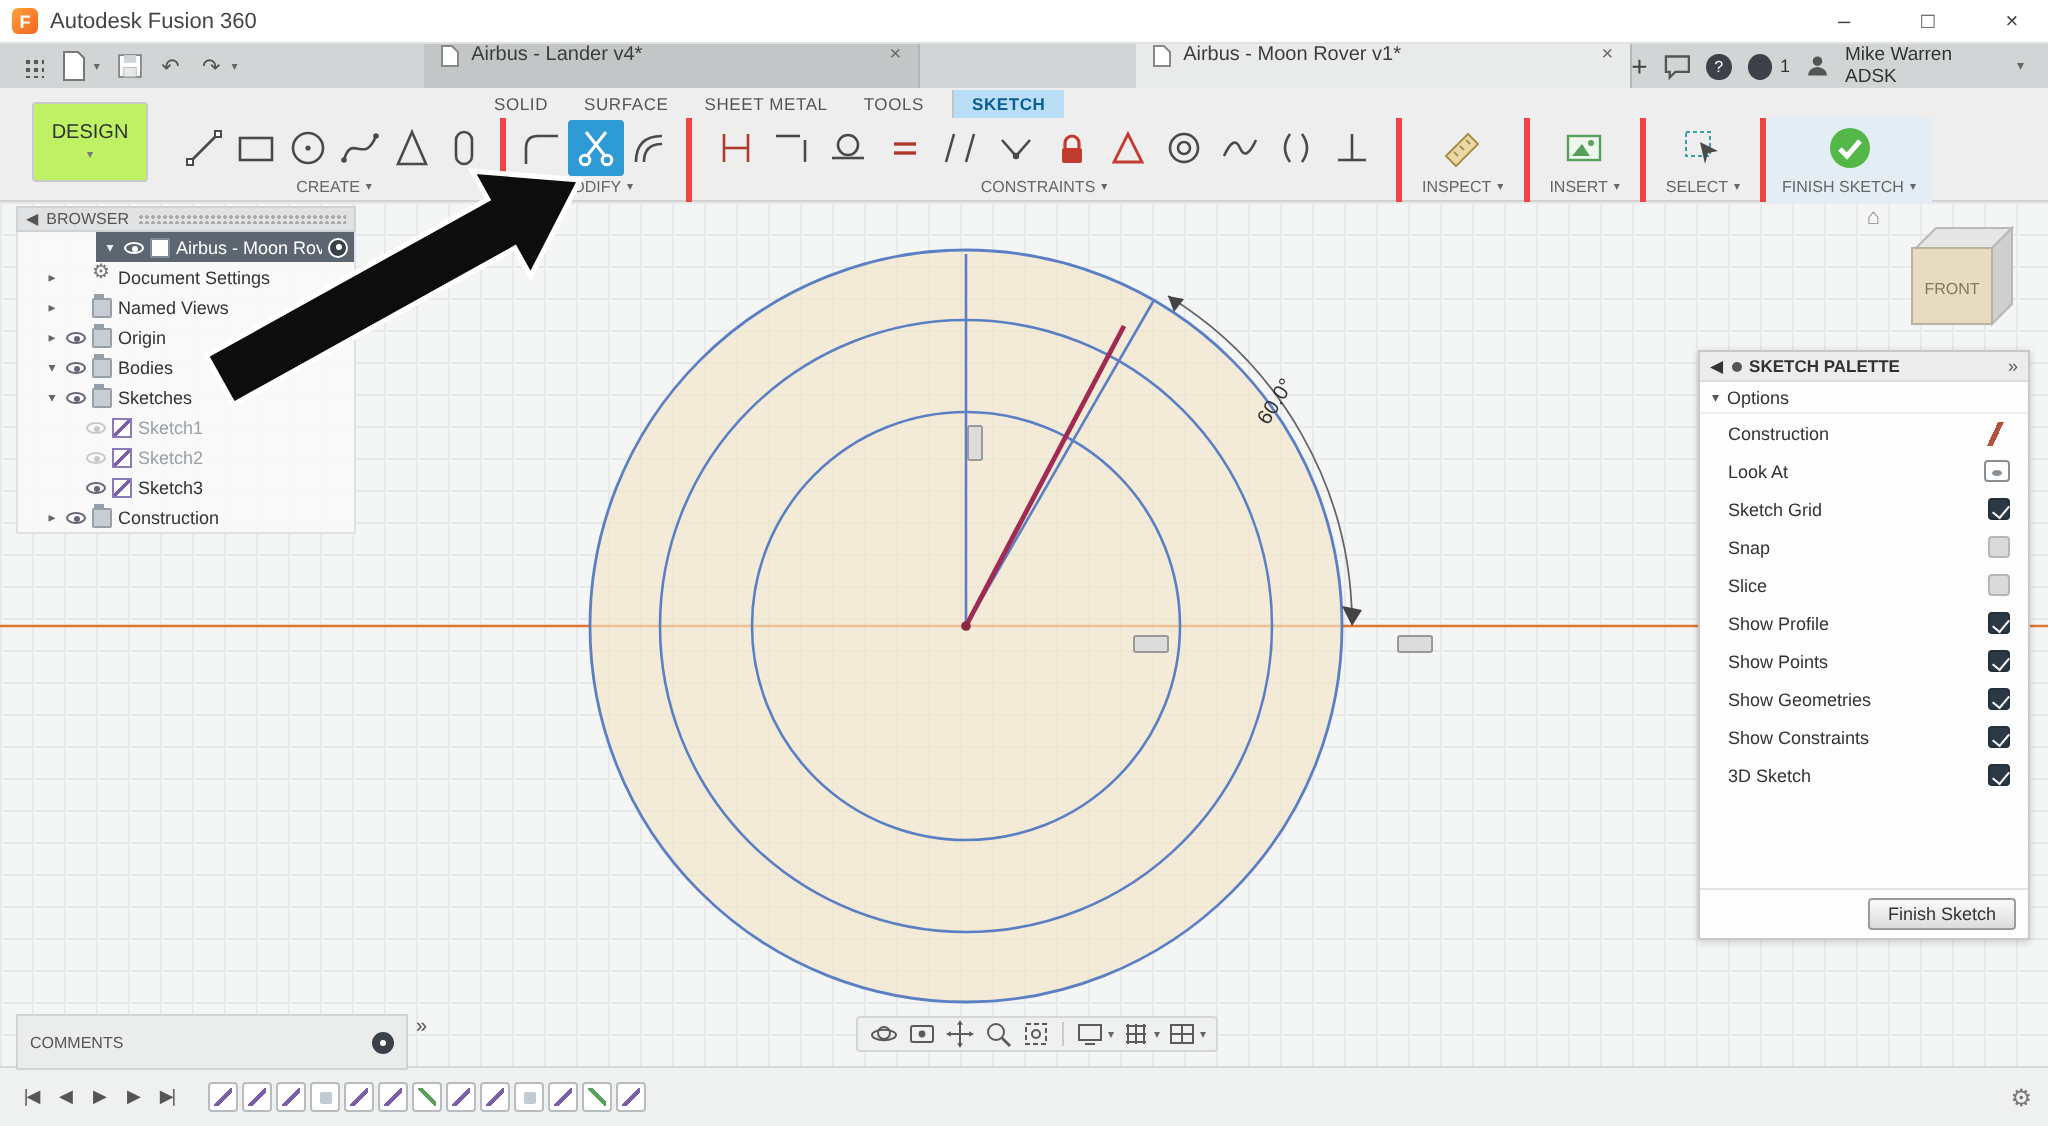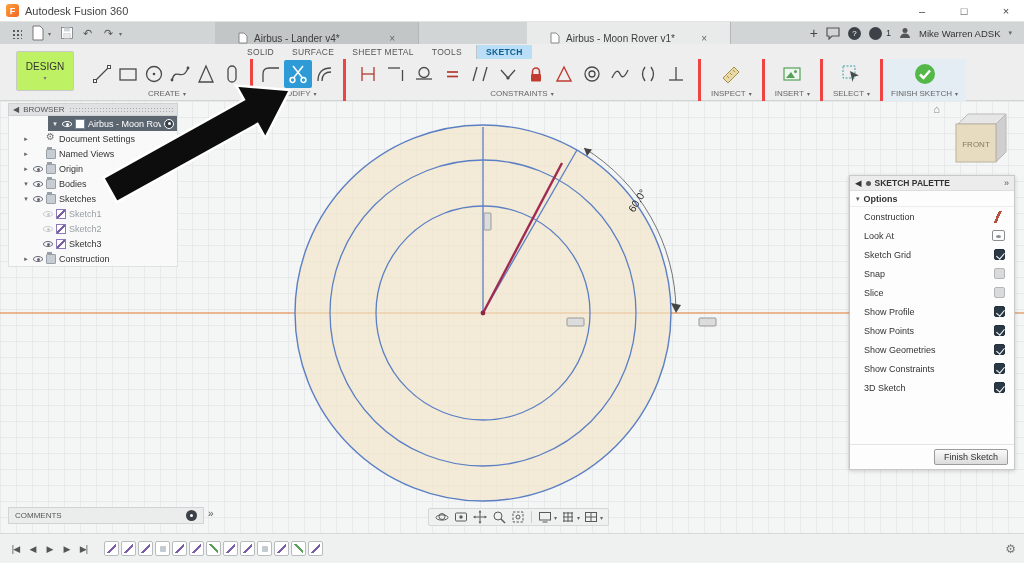--- a/index.html
+++ b/index.html
@@ -19,21 +19,21 @@
   .tb-spacer { flex:1; }
   .wctl { width:36px; height:21px; display:flex; align-items:center; justify-content:center; font-size:11px; color:#444; }
   
   .tabbar { position:absolute; top:22px; left:0; right:0; height:22px; background:#d2d5d6;
     display:flex; align-items:center; padding:0 6px; z-index:29; }
   .qicon { width:21px; height:18px; display:flex; align-items:center; justify-content:center; color:#555; font-size:11px; }
   .grid-dots { width:11px; height:11px;
     background-image:radial-gradient(#5a5a5a 1.1px, transparent 1.3px); background-size:4px 4px; background-position:1px 1px; }
   .qdd { font-size:6px; color:#666; width:8px; }
   .doc-tabs { display:flex; align-items:center; height:22px; }
-  .doc-tab { height:22px; width:204px; display:flex; align-items:flex-end; gap:6px; padding:0 23px;
+  .doc-tab { height:22px; width:248px; display:flex; align-items:flex-start; gap:6px; padding:0 8px;
     background:#c2c6c7; border-right:1px solid #b3b7b8; font-size:10px; color:#3d3d3d; }
   .doc-tab:nth-child(1){ margin-left:88px; }
   .doc-tab:nth-child(2){ margin-left:108px; }
   .doc-tab.active { background:#e9ebeb; }
   .doc-tab .tab-close { margin-left:auto; color:#666; font-size:10px; }
   .tab-right { margin-left:auto; display:flex; align-items:center; gap:8px; padding-right:6px; color:#444; }
   .add-tab { font-size:14px; line-height:1; color:#444; }
   .circle-ico { width:13px; height:13px; border-radius:50%; background:#3c4247; color:#fff;
     font-size:8px; display:flex; align-items:center; justify-content:center; }
   .notif-count { font-size:9px; color:#333; margin-left:-4px; }
@@ -102,37 +102,37 @@
   .activate.show { display:block; }
   .activate::after { content:""; position:absolute; inset:2.5px; background:#fff; border-radius:50%; }
   
   .palette { position:absolute; left:849px; top:175px; width:166px; height:295px; background:#fdfdfd;
     border:1px solid #c9c9c9; box-shadow:0 1px 4px rgba(0,0,0,.18); z-index:9; display:flex; flex-direction:column; }
   .palette-header { height:15px; background:#ececec; border-bottom:1px solid #ddd; display:flex; align-items:center;
     gap:4px; padding:0 5px; font-size:8.5px; font-weight:bold; color:#333; }
   .palette-header .bullet { width:5px; height:5px; border-radius:50%; background:#555; }
   .palette-header .hspread { margin-left:auto; font-size:9px; color:#555; font-weight:normal; }
   .palette-section { height:16px; display:flex; align-items:center; gap:4px; padding:0 6px;
-    font-size:9px; font-weight:bold; color:#333; border-bottom:1px solid #eee; }
+    font-size:9px; font-weight:normal; color:#333; border-bottom:1px solid #eee; }
   .palette-section .tri { font-size:7px; color:#555; }
   .prow { height:19px; display:flex; align-items:center; padding:0 9px 0 14px; font-size:9px; color:#333; }
   .pctl { margin-left:auto; }
   .c-check { width:11px; height:11px; background:#2b3946; border:1px solid #22303c; border-radius:2px; position:relative; }
   .c-check::after { content:""; position:absolute; left:3px; top:1px; width:4px; height:7px;
     border:solid #fff; border-width:0 1.5px 1.5px 0; transform:rotate(40deg); }
   .c-uncheck { width:11px; height:11px; background:#d9dadb; border:1px solid #b5b6b7; border-radius:2px; }
   .c-construction { width:15px; height:12px;
     background:linear-gradient(115deg,transparent 44%,#b5503c 44%,#b5503c 58%,transparent 58%); }
   .c-lookat { width:13px; height:11px; border:1px solid #8a8f94; border-radius:2px; position:relative; }
   .c-lookat::after { content:""; position:absolute; left:3px; top:3.5px; width:5px; height:3px; background:#8a8f94; border-radius:50%; }
   .palette-footer { margin-top:auto; display:flex; justify-content:flex-end; padding:4px 6px; border-top:1px solid #e4e4e4; }
   .finish-btn { font-size:9px; padding:2px 9px; background:linear-gradient(#fafafa,#dcdcdc);
     border:1px solid #9b9b9b; border-radius:2px; color:#333; }
   
-  .comments { position:absolute; left:8px; top:507px; width:196px; height:17px; background:#ebecec;
+  .comments { position:absolute; left:8px; top:507px; width:196px; height:28px; background:#ebecec;
     border:1px solid #d2d3d4; display:flex; align-items:center; padding:0 6px; font-size:8px; color:#555; z-index:7; }
   .comments .badge { margin-left:auto; width:11px; height:11px; border-radius:50%; background:#3a4148; position:relative; }
   .comments .badge::after { content:""; position:absolute; inset:4px; background:#fff; border-radius:50%; }
   .comments-expand { position:absolute; left:208px; top:508px; font-size:10px; color:#555; z-index:7; }
   .navbar { position:absolute; left:428px; top:508px; height:18px; display:flex; align-items:center; gap:3px;
     background:rgba(238,239,239,.95); border:1px solid #d5d6d7; border-radius:2px; padding:0 5px; z-index:7; }
   .nicon { width:16px; height:15px; display:flex; align-items:center; justify-content:center; }
   .nsep { width:1px; height:12px; background:#ccc; margin:0 2px; }
   .ndd { font-size:6px; color:#666; margin-left:-2px; }
   .timeline { position:absolute; left:0; right:0; bottom:0; height:30px; background:#eff0f0; border-top:1px solid #d8d9d9;

